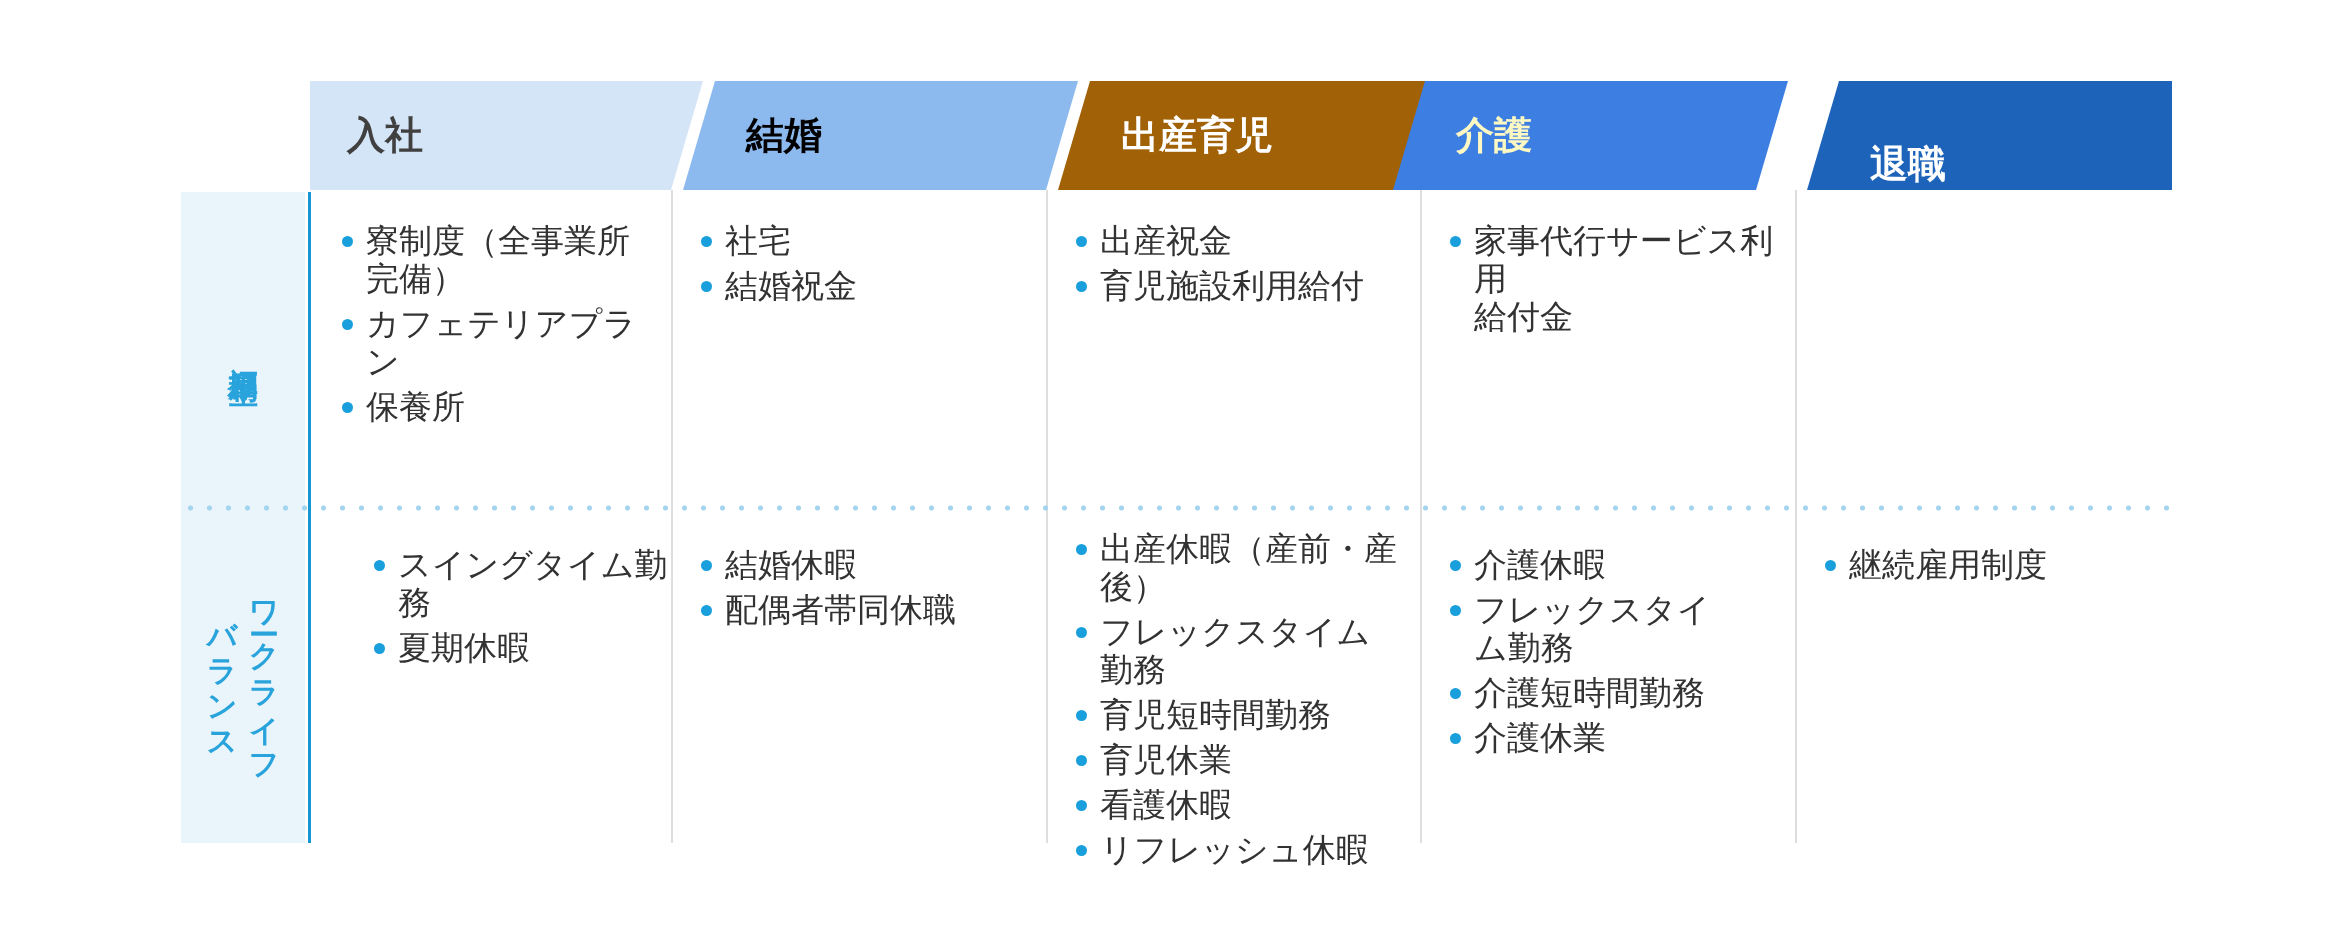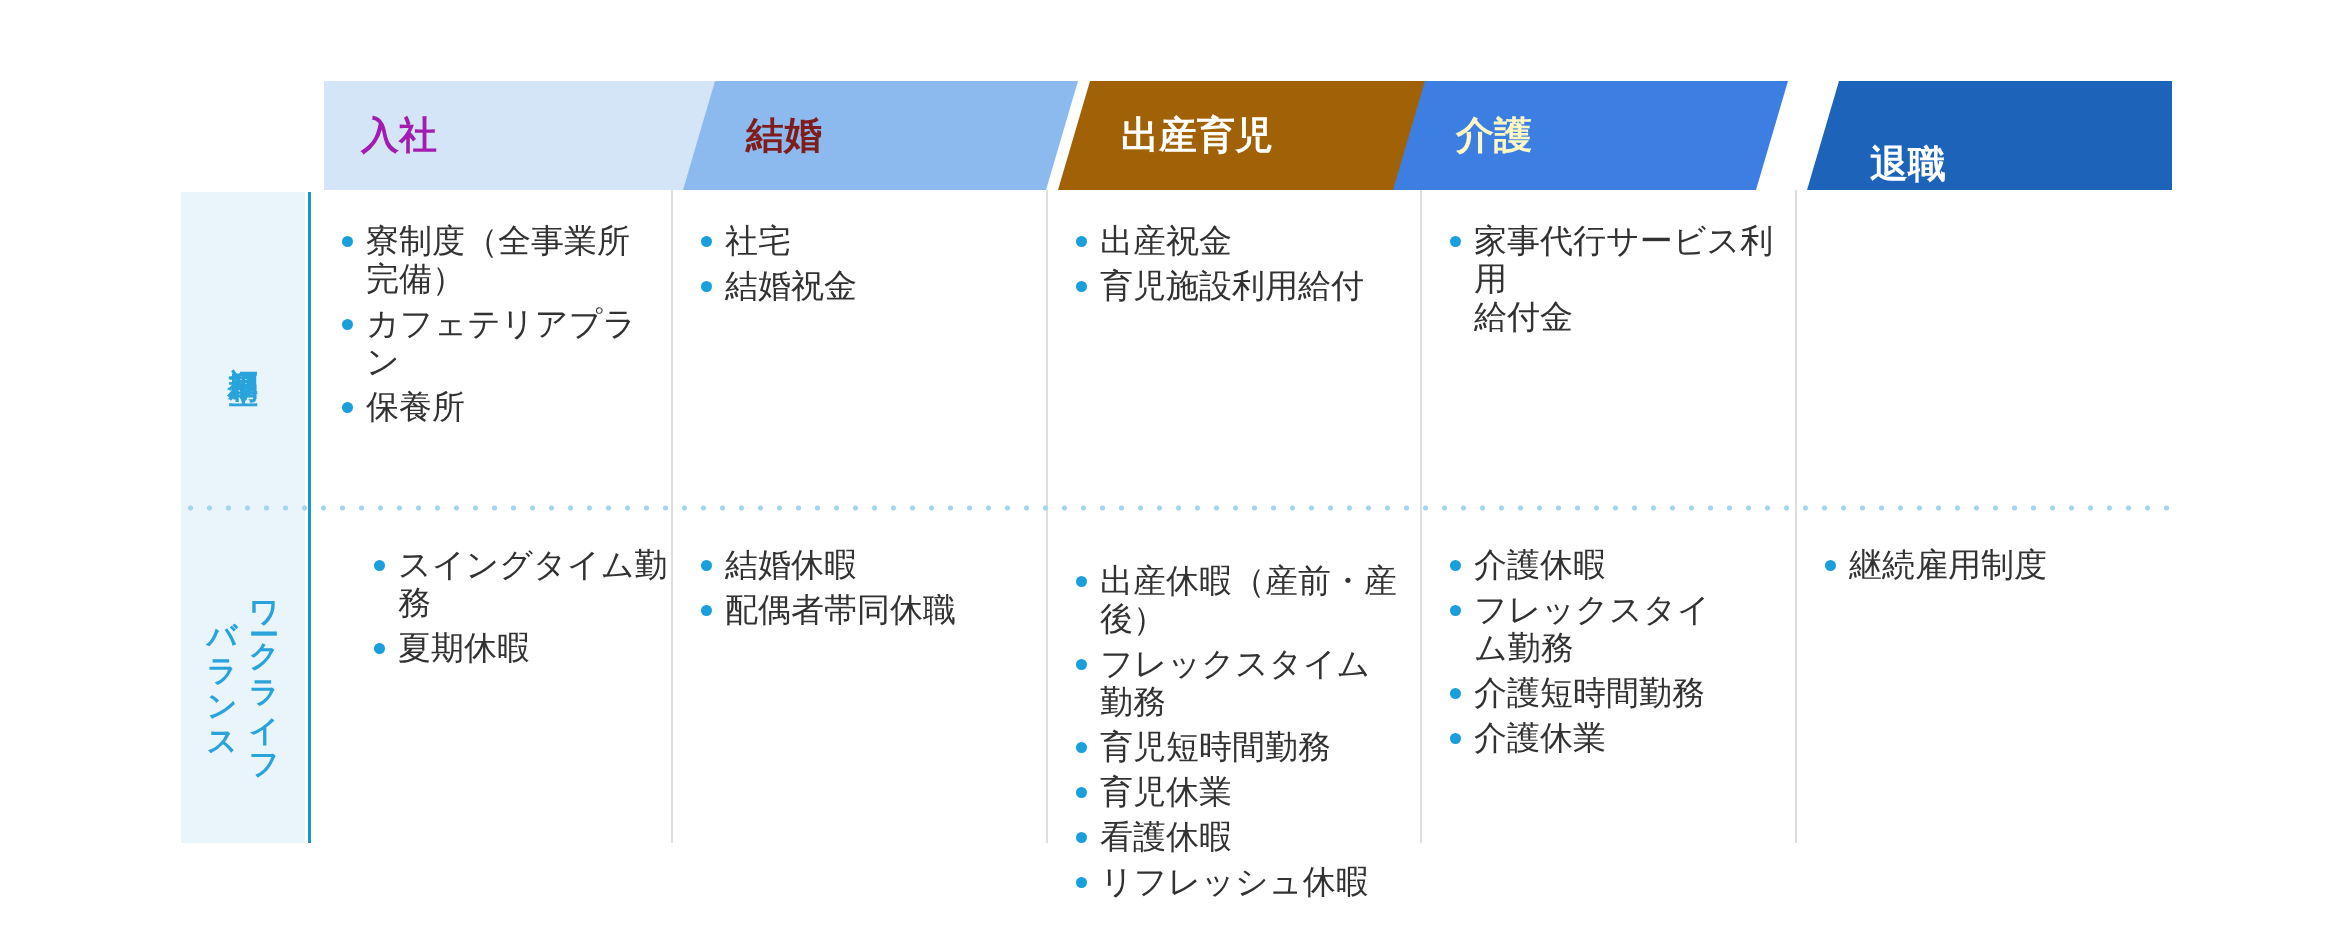--- a/index.html
+++ b/index.html
@@ -82,24 +82,24 @@
     margin:13.5px 13px 0 0;
   }
 </style>
 </head>
 <body>
 
 <div class="canvas">
   <div class="label-col-bg"></div>
   <div class="accent-line"></div>
   <div id="stage-header-row">
-      <div class="stage-tab first" style="left: 324px; width: 393px; background: rgb(213, 229, 248); color: #a21caf; padding-left: 37px;">
+      <div class="stage-tab first" style="left: 310px; width: 393px; background: rgb(213, 229, 248); color: #404040; padding-left: 37px;">
         <span>入社</span>
       </div>
-      <div class="stage-tab mid" style="left: 683px; width: 395px; background: rgb(140, 185, 238); color: #7f1d1d; padding-left: 63px;">
+      <div class="stage-tab mid" style="left: 683px; width: 395px; background: rgb(140, 185, 238); color: #000000; padding-left: 63px;">
         <span>結婚</span>
       </div>
       <div class="stage-tab mid" style="left: 1058px; width: 394px; background: #a16207; color: rgb(255, 255, 255); padding-left: 63px;">
         <span>出産育児</span>
       </div>
       <div class="stage-tab mid" style="left: 1393px; width: 395px; background: rgb(61, 126, 227); color: #fef9c3; padding-left: 63px;">
         <span>介護</span>
       </div>
       <div class="stage-tab last" style="left: 1807px; width: 365px; background: rgb(29, 99, 185); color: rgb(255, 255, 255); padding-left: 63px;">
         <span>退職</span>
@@ -151,21 +151,21 @@
           <li><span class="bullet-icon"></span><span>スイングタイム勤務</span></li>
           <li><span class="bullet-icon"></span><span>夏期休暇</span></li>
         </ul>
       </div>
       <div class="benefit-cell" style="left: 671px; top: 508px; width: 443px; height: 335px; padding-top: 38px;">
         <ul>
           <li><span class="bullet-icon"></span><span>結婚休暇</span></li>
           <li><span class="bullet-icon"></span><span>配偶者帯同休職</span></li>
         </ul>
       </div>
-      <div class="benefit-cell" style="left: 1046px; top: 524px; width: 374px; height: 335px; padding-top: 38px;">
+      <div class="benefit-cell" style="left: 1046px; top: 492px; width: 374px; height: 335px; padding-top: 38px;">
         <ul>
           <li><span class="bullet-icon"></span><span>出産休暇（産前・産後）</span></li>
           <li><span class="bullet-icon"></span><span>フレックスタイム勤務</span></li>
           <li><span class="bullet-icon"></span><span>育児短時間勤務</span></li>
           <li><span class="bullet-icon"></span><span>育児休業</span></li>
           <li><span class="bullet-icon"></span><span>看護休暇</span></li>
           <li><span class="bullet-icon"></span><span>リフレッシュ休暇</span></li>
         </ul>
       </div>
       <div class="benefit-cell" style="left: 1420px; top: 508px; width: 318px; height: 335px; padding-top: 38px;">

